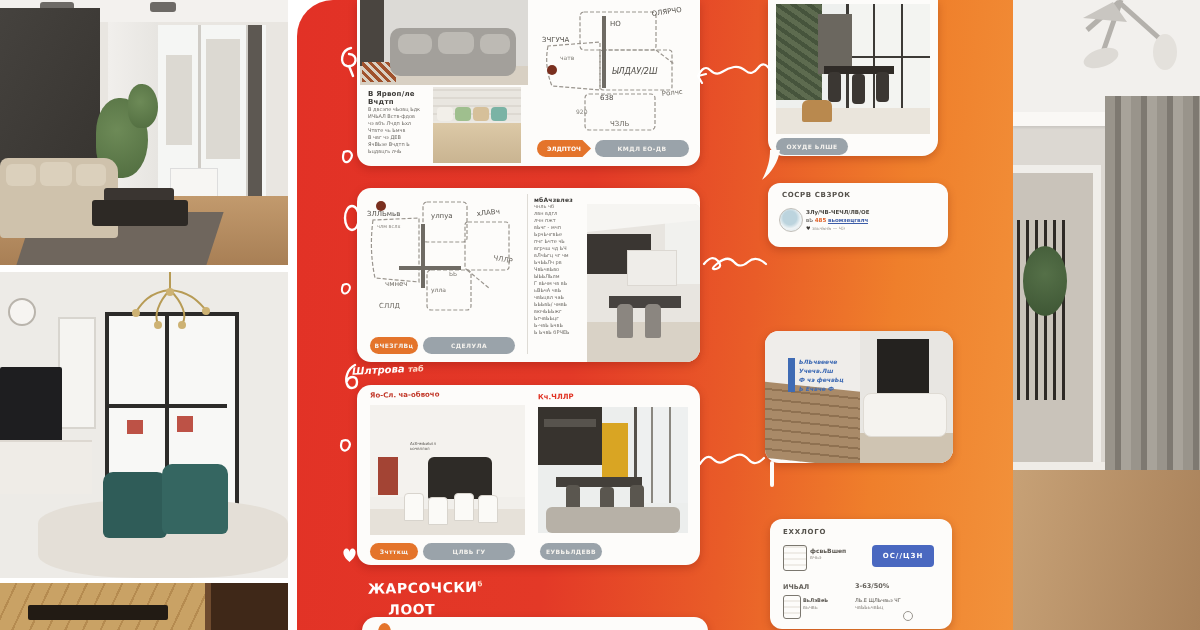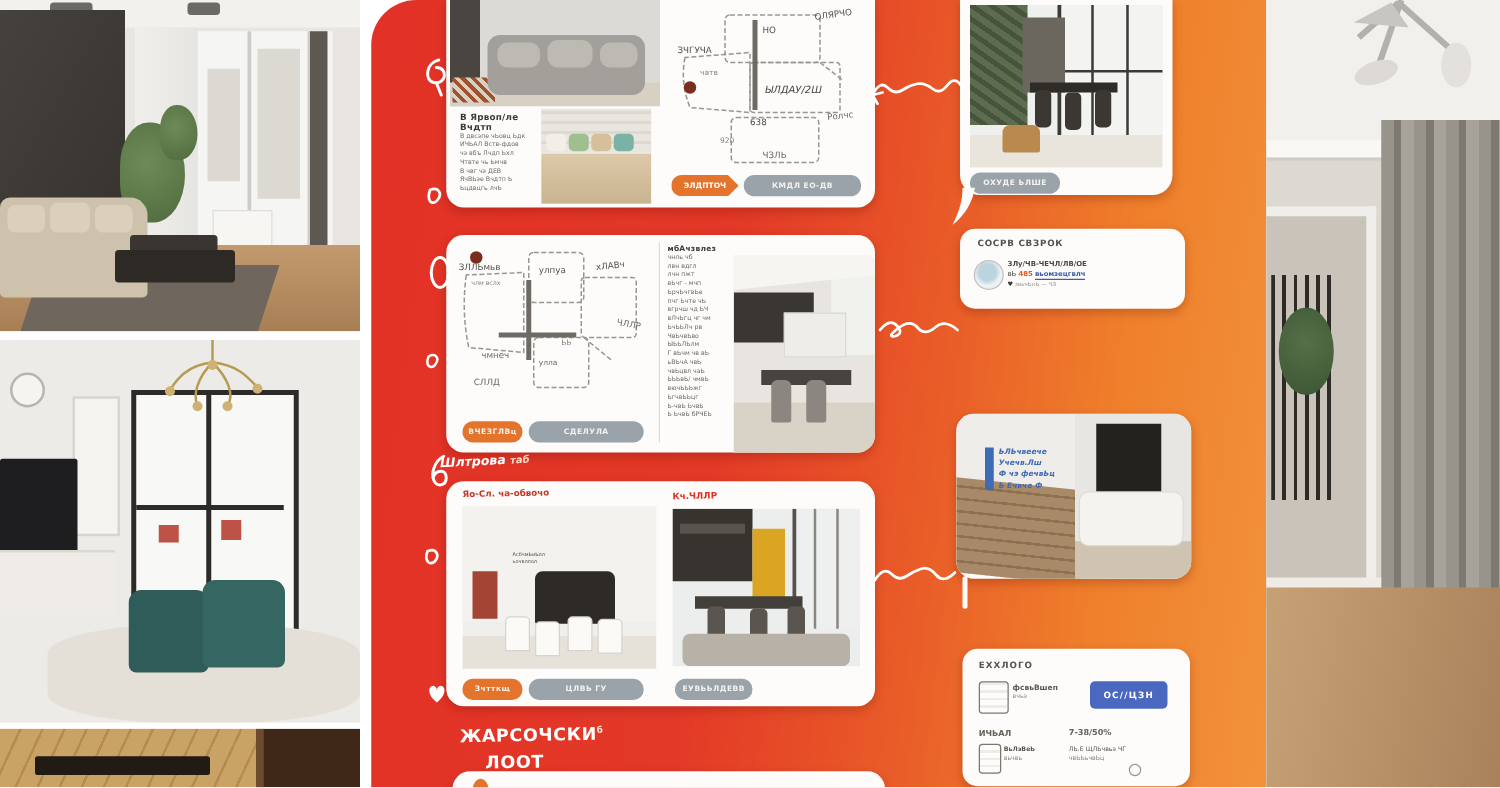--- a/index.html
+++ b/index.html
@@ -528,21 +528,21 @@
     <div class="cE-title">ЕХХЛОГО</div>
     <div class="cE-doodle" style="left:13px;top:26px;"></div>
     <div class="cE-row1text">
       <div style="font-size:6px;font-weight:bold;color:#5b5751;">фсвьВшеп</div>
       <div style="font-size:5px;color:#928e88;">вчьэ</div>
     </div>
     <div class="cE-blue">
         <span>ОС//ЦЗН</span>
       </div>
     <div class="cE-collabel" style="left:13px;top:64px;">ИЧЬАЛ</div>
-    <div class="cE-collabel" style="left:85px;top:63px;">7-38/50%</div>
+    <div class="cE-collabel" style="left:85px;top:63px;">3-63/50%</div>
     <div class="cE-doodle" style="left:13px;top:76px;width:16px;height:22px;"></div>
     <div class="cE-coltext" style="left:33px;top:78px;width:44px;">
       <div style="font-weight:bold;color:#5b5751;">ВьЛэВеЬ</div>
       <div>вьчвь</div>
     </div>
     <div class="cE-coltext" style="left:85px;top:78px;width:80px;">
       <div style="color:#5b5751;">ЛЬ.Е ЩЛЬчвьэ ЧГ</div>
       <div>чвЬЬьчвЬц</div>
     </div>
     <div class="cE-circle" style="left:133px;top:92px;"></div>

